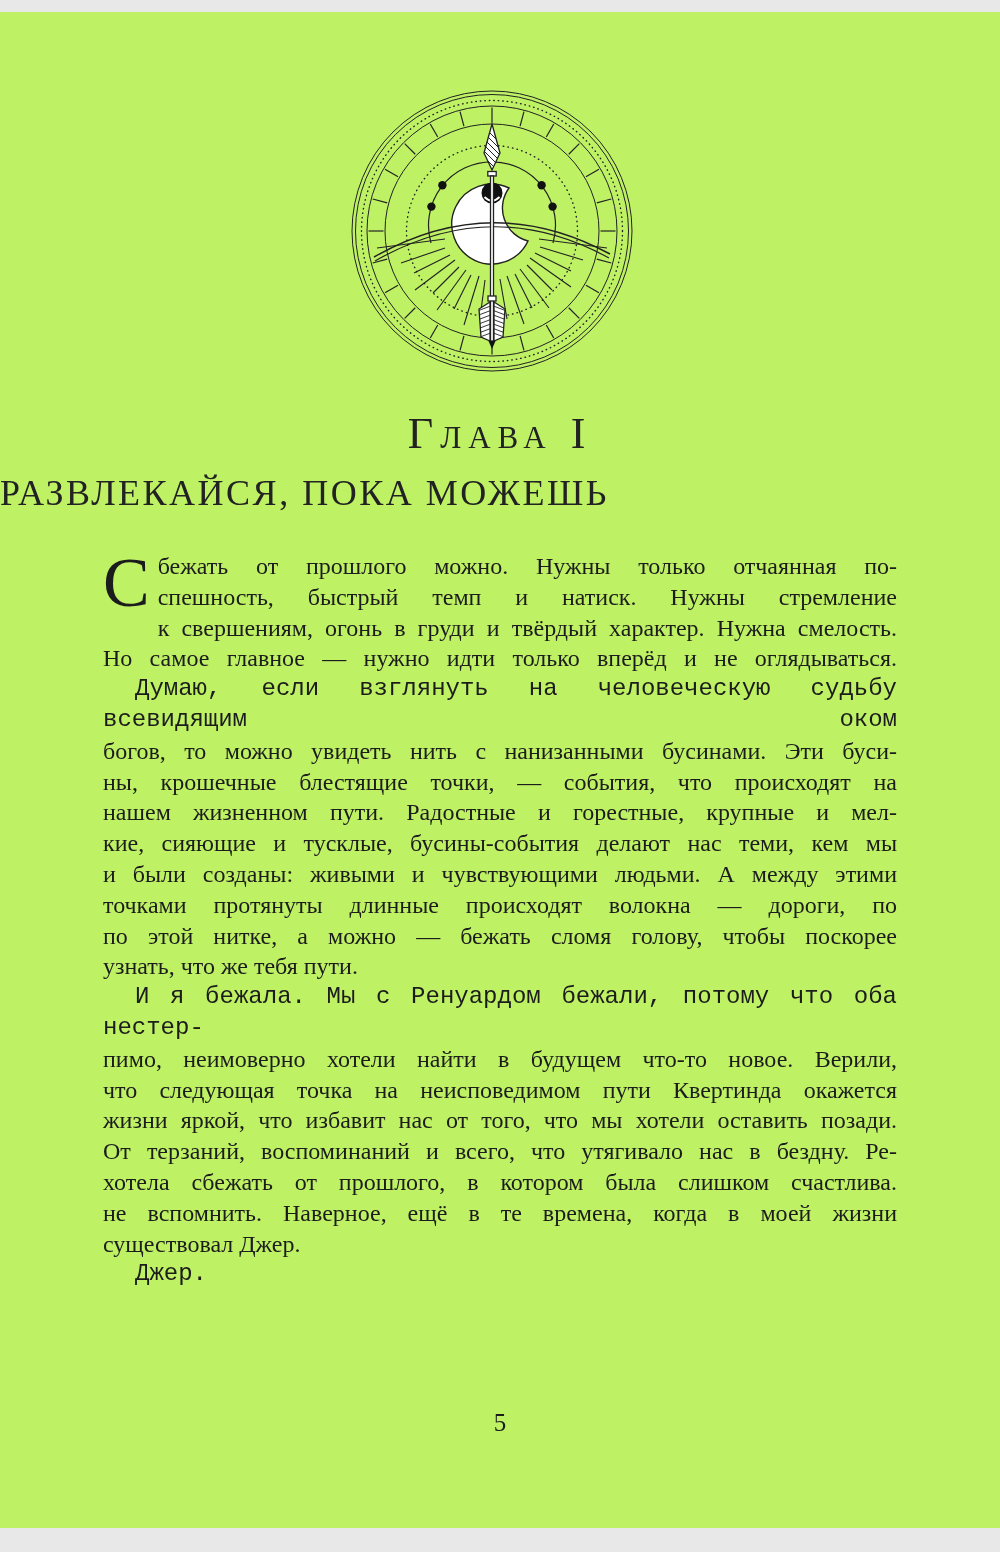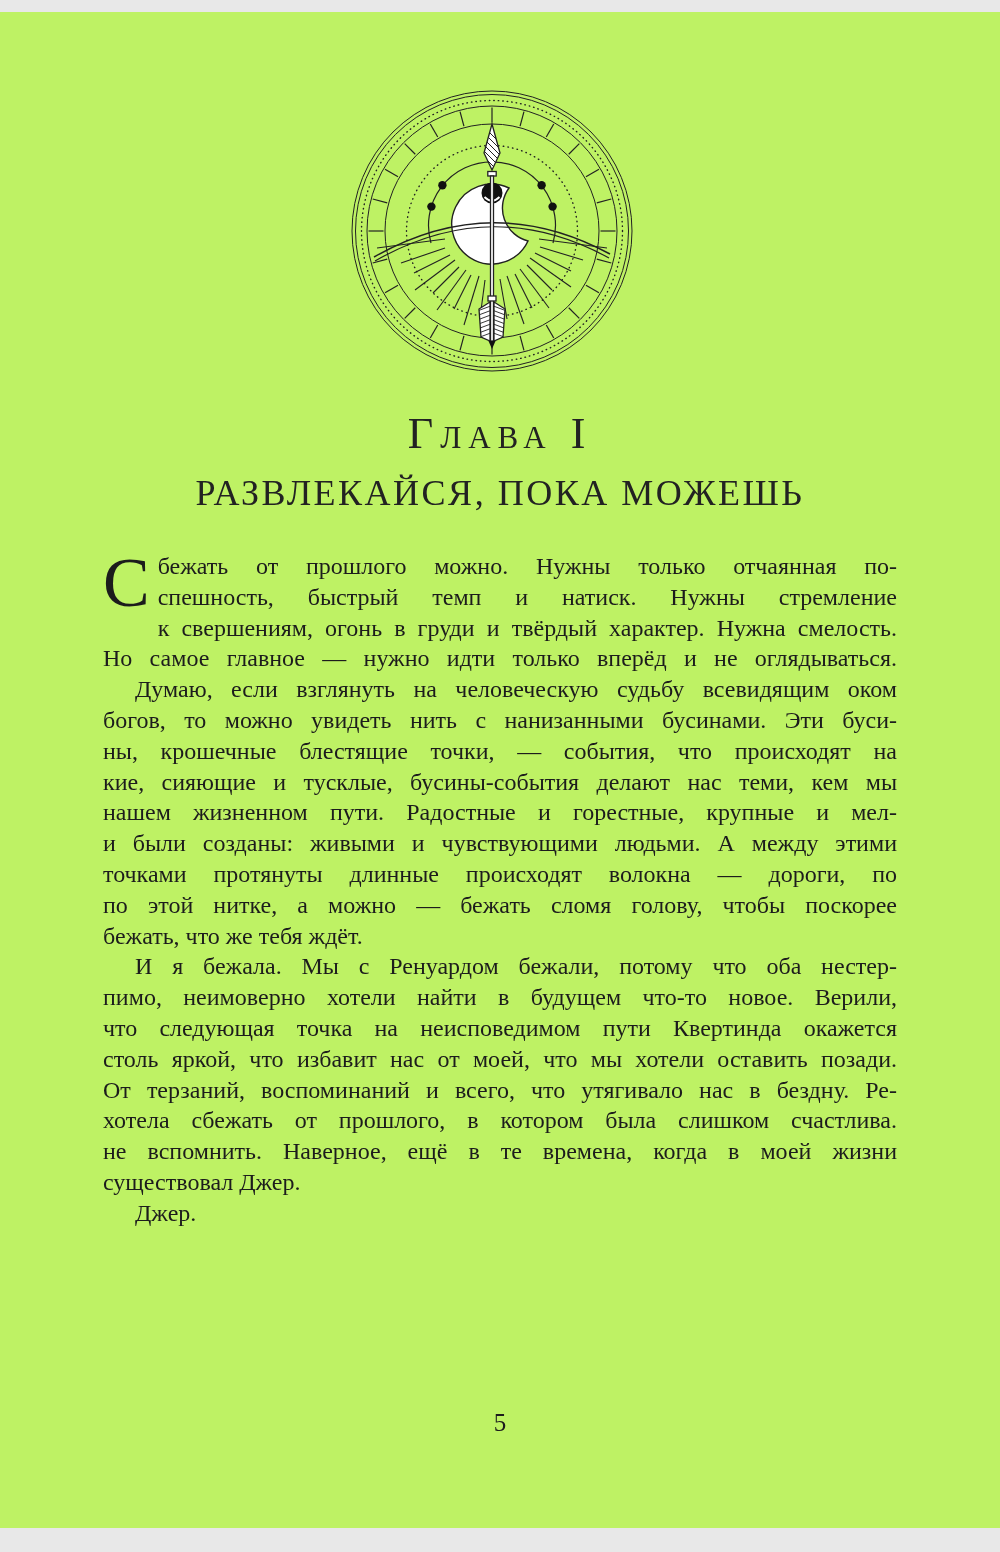--- a/index.html
+++ b/index.html
@@ -9,35 +9,35 @@
     margin:12px auto;overflow:hidden;
   }
   .emblem{position:absolute;left:350px;top:77px;width:284px;height:284px;}
   .emblem svg{display:block;}
   .chapter-label{
     position:absolute;top:396px;left:0;width:100%;text-align:center;
     font-size:44px;font-variant:small-caps;letter-spacing:7px;font-weight:400;
     color:#222;
   }
   .chapter-title{
-    position:absolute;top:460px;left:0;width:100%;text-align:center;
+    position:absolute;top:460px;left:0;width:100%;
     font-size:36px;letter-spacing:2.5px;font-weight:400;color:#222;
   }
   .body-text{
     position:absolute;left:103px;top:539px;width:794px;
     font-size:24px;line-height:30.8px;
   }
   .para{margin:0;}
   .line{
     text-align:justify;
     text-align-last:justify;
     white-space:normal;
   }
   .line.short{text-align-last:left;}
-  .para.indented .line.first{text-indent:32px;}
+  .para.indented .line.first{text-indent:32px;font-family:Liberation Mono, monospace;}
   .dropcap{
     float:left;height:62px;font-size:70px;line-height:52px;
     margin:6px 8px 0 0;
   }
   .pagenum{
     position:absolute;top:1397px;left:0;width:100%;text-align:center;
     font-size:25px;
   }
 </style>
 </head>
@@ -187,33 +187,33 @@
       <div class="line">бежать от прошлого можно. Нужны только отчаянная по-</div>
       <div class="line">спешность, быстрый темп и натиск. Нужны стремление</div>
       <div class="line">к свершениям, огонь в груди и твёрдый характер. Нужна смелость.</div>
       <div class="line">Но самое главное — нужно идти только вперёд и не оглядываться.</div>
     </div>
 
     <div class="para indented">
       <div class="line first">Думаю, если взглянуть на человеческую судьбу всевидящим оком</div>
       <div class="line">богов, то можно увидеть нить с нанизанными бусинами. Эти буси-</div>
       <div class="line">ны, крошечные блестящие точки, — события, что происходят на</div>
+      <div class="line">нашем жизненном пути. Радостные и горестные, крупные и мел-</div>
       <div class="line">кие, сияющие и тусклые, бусины-события делают нас теми, кем мы</div>
-      <div class="line">нашем жизненном пути. Радостные и горестные, крупные и мел-</div>
       <div class="line">и были созданы: живыми и чувствующими людьми. А между этими</div>
       <div class="line">точками протянуты длинные происходят волокна — дороги, по</div>
       <div class="line">по этой нитке, а можно — бежать сломя голову, чтобы поскорее</div>
-      <div class="line short">бежать, что же тебя ждёт.</div>
+      <div class="line short">узнать, что же тебя пути.</div>
     </div>
 
     <div class="para indented">
       <div class="line first">И я бежала. Мы с Ренуардом бежали, потому что оба нестер-</div>
       <div class="line">пимо, неимоверно хотели найти в будущем что-то новое. Верили,</div>
       <div class="line">что следующая точка на неисповедимом пути Квертинда окажется</div>
-      <div class="line">столь яркой, что избавит нас от моей, что мы хотели оставить позади.</div>
+      <div class="line">жизни яркой, что избавит нас от того, что мы хотели оставить позади.</div>
       <div class="line">От терзаний, воспоминаний и всего, что утягивало нас в бездну. Ре-</div>
       <div class="line">хотела сбежать от прошлого, в котором была слишком счастлива.</div>
     </div>
 
     <div class="para indented">
       <div class="line">не вспомнить. Наверное, ещё в те времена, когда в моей жизни</div>
       <div class="line short">существовал Джер.</div>
     </div>
 
     <div class="para indented">

